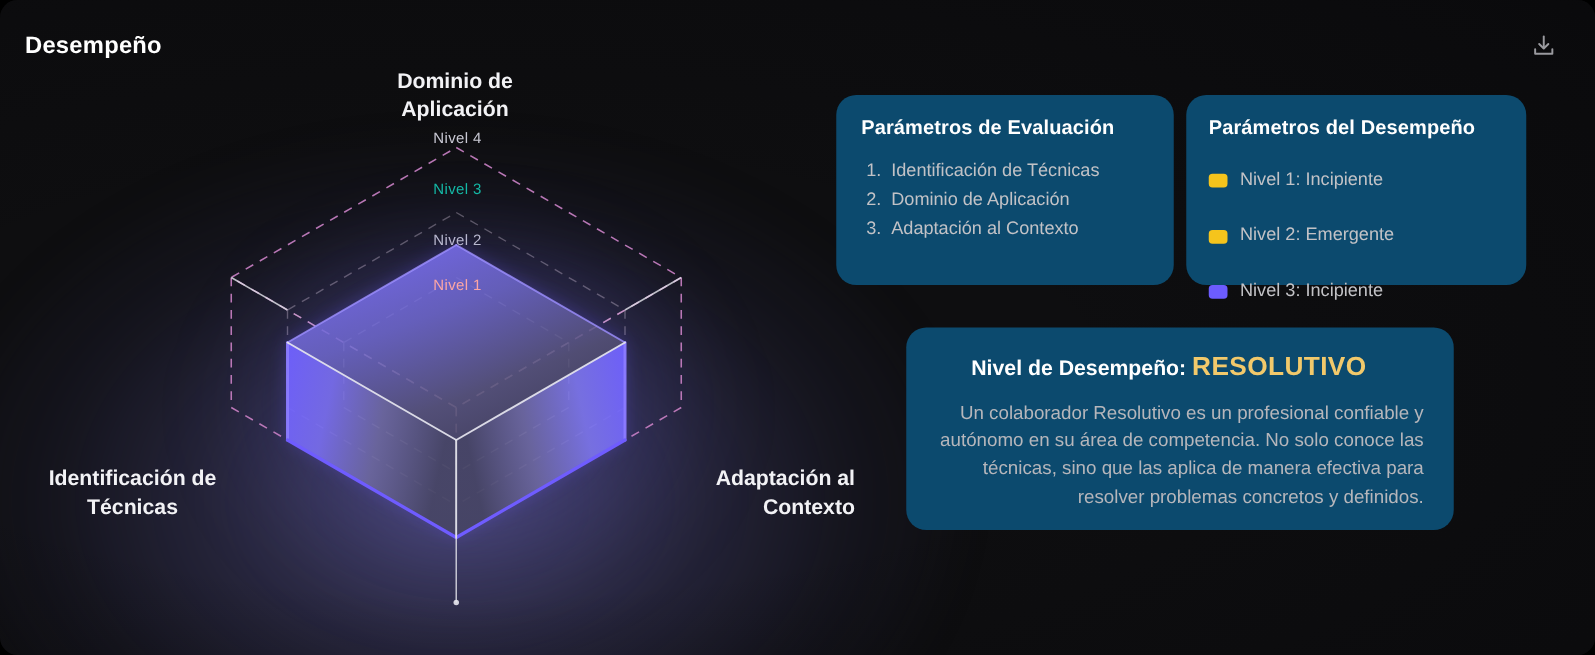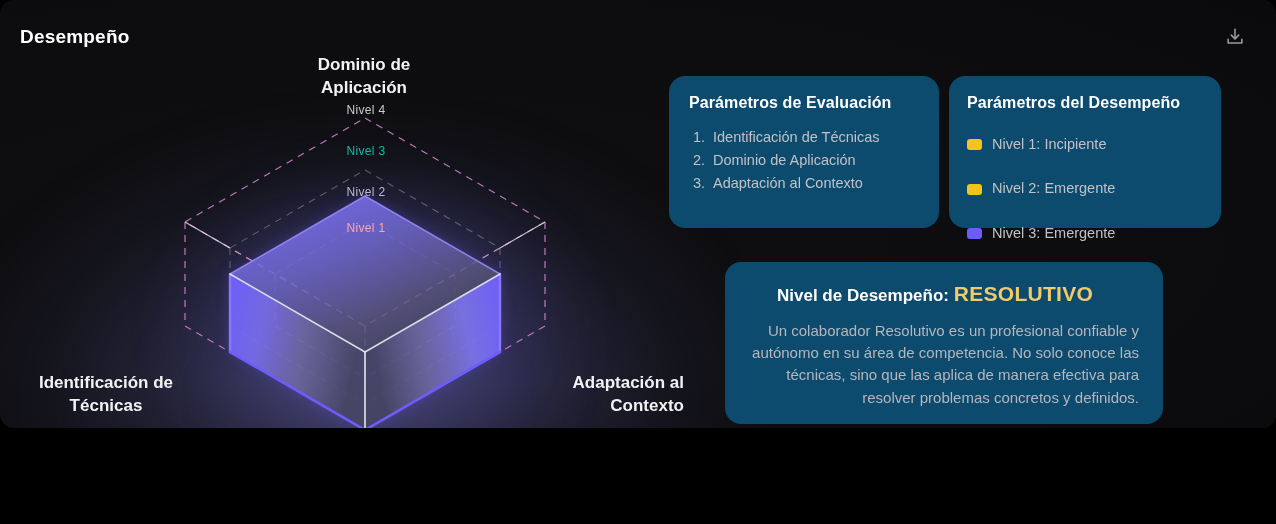--- a/index.html
+++ b/index.html
@@ -12,21 +12,21 @@
   body {
     width: 1276px;
     height: 524px;
     font-family: "Liberation Sans", "DejaVu Sans", sans-serif;
     overflow: hidden;
   }
 
   #app {
     position: relative;
     width: 1276px;
-    height: 428px;
+    height: 524px;
     border-radius: 14px;
     overflow: hidden;
     background: #0e0e10;
   }
 
   
   .glow-main {
     position: absolute;
     left: -40px;
     top: 120px;
@@ -357,21 +357,21 @@
       <li class="legend-row">
         <span class="swatch" style="background: rgb(245, 196, 28);"></span>
         <span class="legend-text">Nivel 1: Incipiente</span>
       </li>
       <li class="legend-row">
         <span class="swatch" style="background: rgb(245, 196, 28);"></span>
         <span class="legend-text">Nivel 2: Emergente</span>
       </li>
       <li class="legend-row">
         <span class="swatch" style="background: rgb(108, 92, 255);"></span>
-        <span class="legend-text">Nivel 3: Emergente</span>
+        <span class="legend-text">Nivel 3: Incipiente</span>
       </li>
       <li class="legend-row">
         <span class="swatch" style="background: rgb(43, 24, 71);"></span>
         <span class="legend-text">Nivel 4: Estratégico</span>
       </li>
     </ul>
   </div>
 
   <div class="panel" id="panel-nivel">
     <div class="nivel-head">

